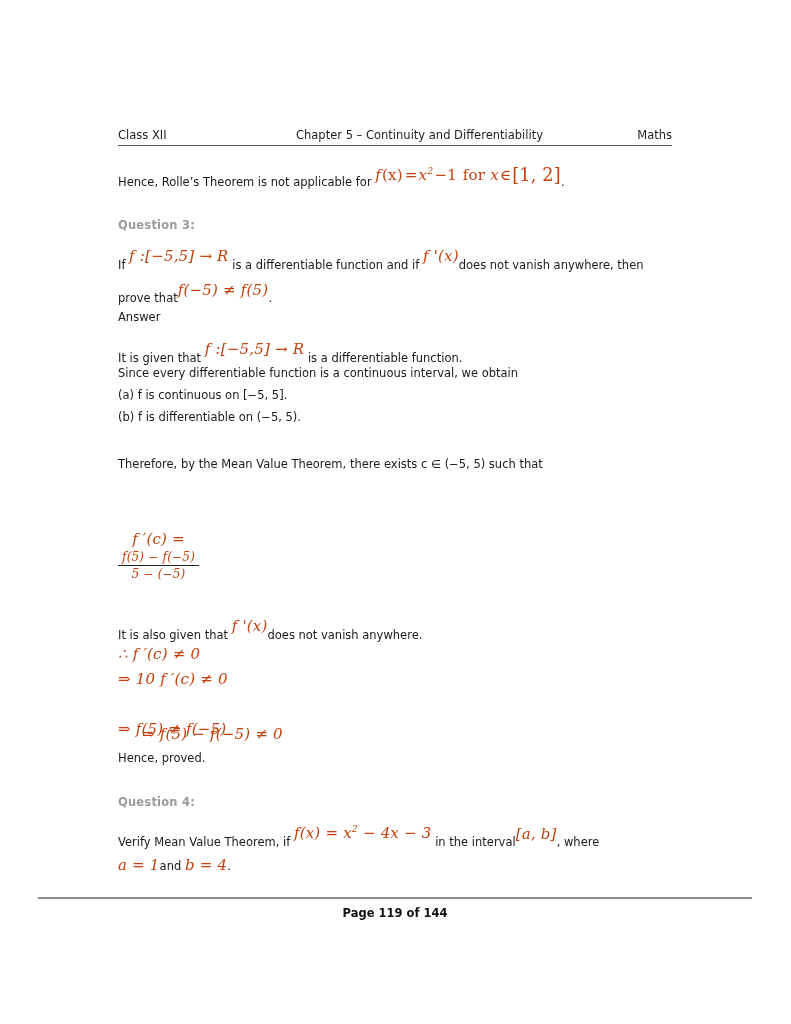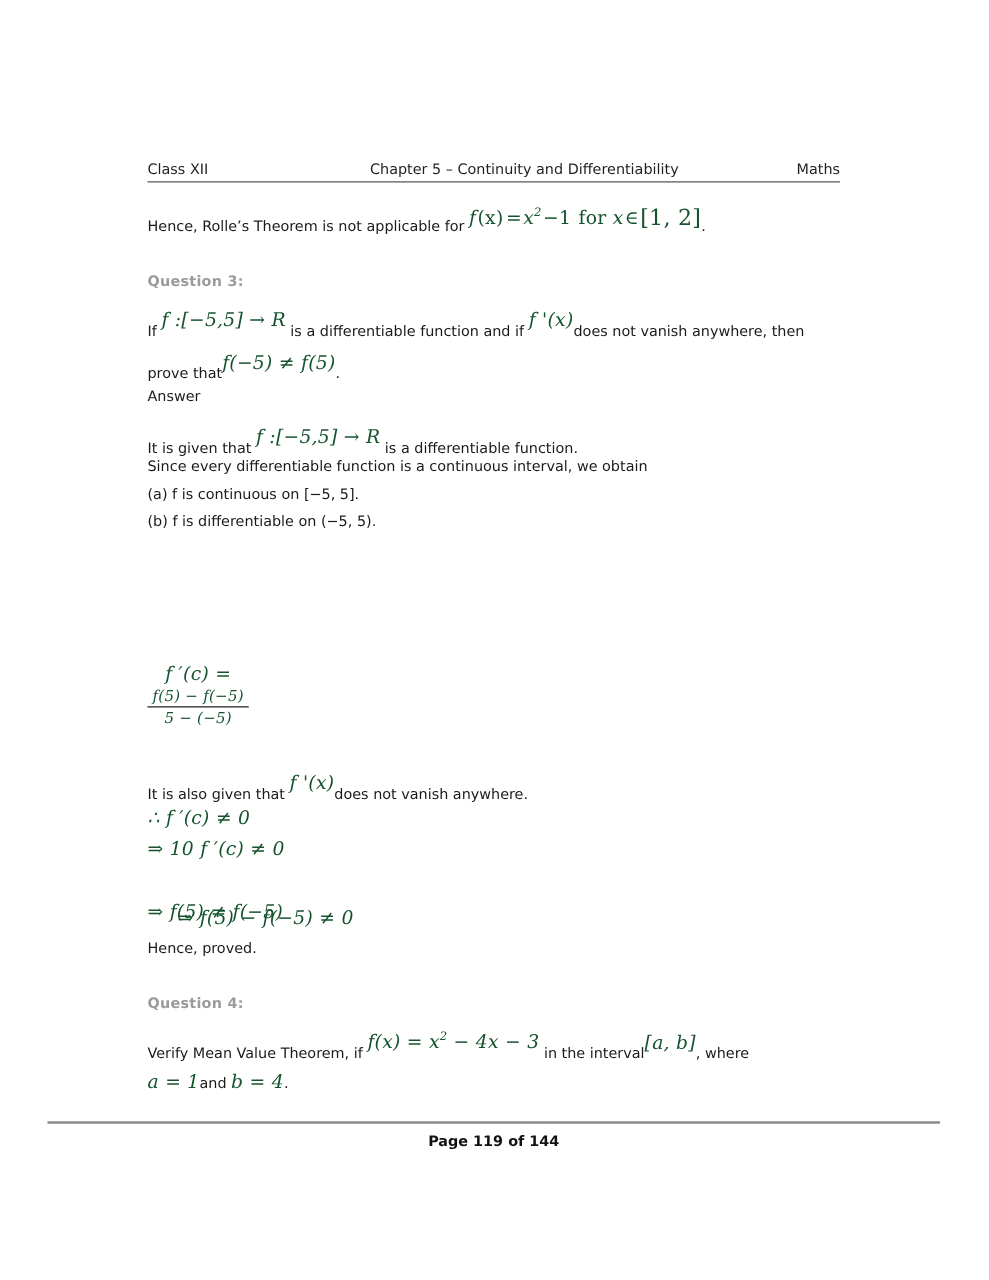--- a/index.html
+++ b/index.html
@@ -58,21 +58,21 @@
     color: #9b9b9b;
     letter-spacing: .2px;
     white-space: nowrap;
   }
 
   
   .math {
     font-family: "DejaVu Serif", serif;
     font-style: italic;
     font-size: 15px;
-    color: #14532d;
+    color: #c2410c;
     white-space: nowrap;
     letter-spacing: .2px;
   }
   .math .up  { font-style: normal; }
   .math sup  { font-size: .62em; vertical-align: super; font-style: italic; }
   .math .op  { font-style: normal; padding: 0 1px; }
   .math .big { font-size: 1.18em; font-style: normal; vertical-align: -.06em; }
 
   
   .inline-math {
@@ -160,20 +160,21 @@
   <div class="txt" style="left:118px; top:345px;">
     <span>It is given that</span>
     <span class="math inline-math" style="top:-6px;">f :[−5,5] → R</span>
     <span>is a differentiable function.</span>
   </div>
 
   <div class="txt" style="left:118px; top:366px;">Since every differentiable function is a continuous interval, we obtain</div>
   <div class="txt" style="left:118px; top:388px;">(a) f is continuous on [−5, 5].</div>
   <div class="txt" style="left:118px; top:410px;">(b) f is differentiable on (−5, 5).</div>
 
+  <div class="txt" style="left:118px; top:457px;">Therefore, by the Mean Value Theorem, there exists c ∈ (−5, 5) such that</div>
 
   <div style="position:absolute; left:118px; top:530px;">
     <div class="math" style="display:flex; align-items:center; gap:2px;flex-direction:column;">
       <span>f ′(c) =</span>
       <span class="frac">
         <span class="num">f(5) − f(−5)</span>
         <span class="den">5 − (−5)</span>
       </span>
     </div>
   </div>

